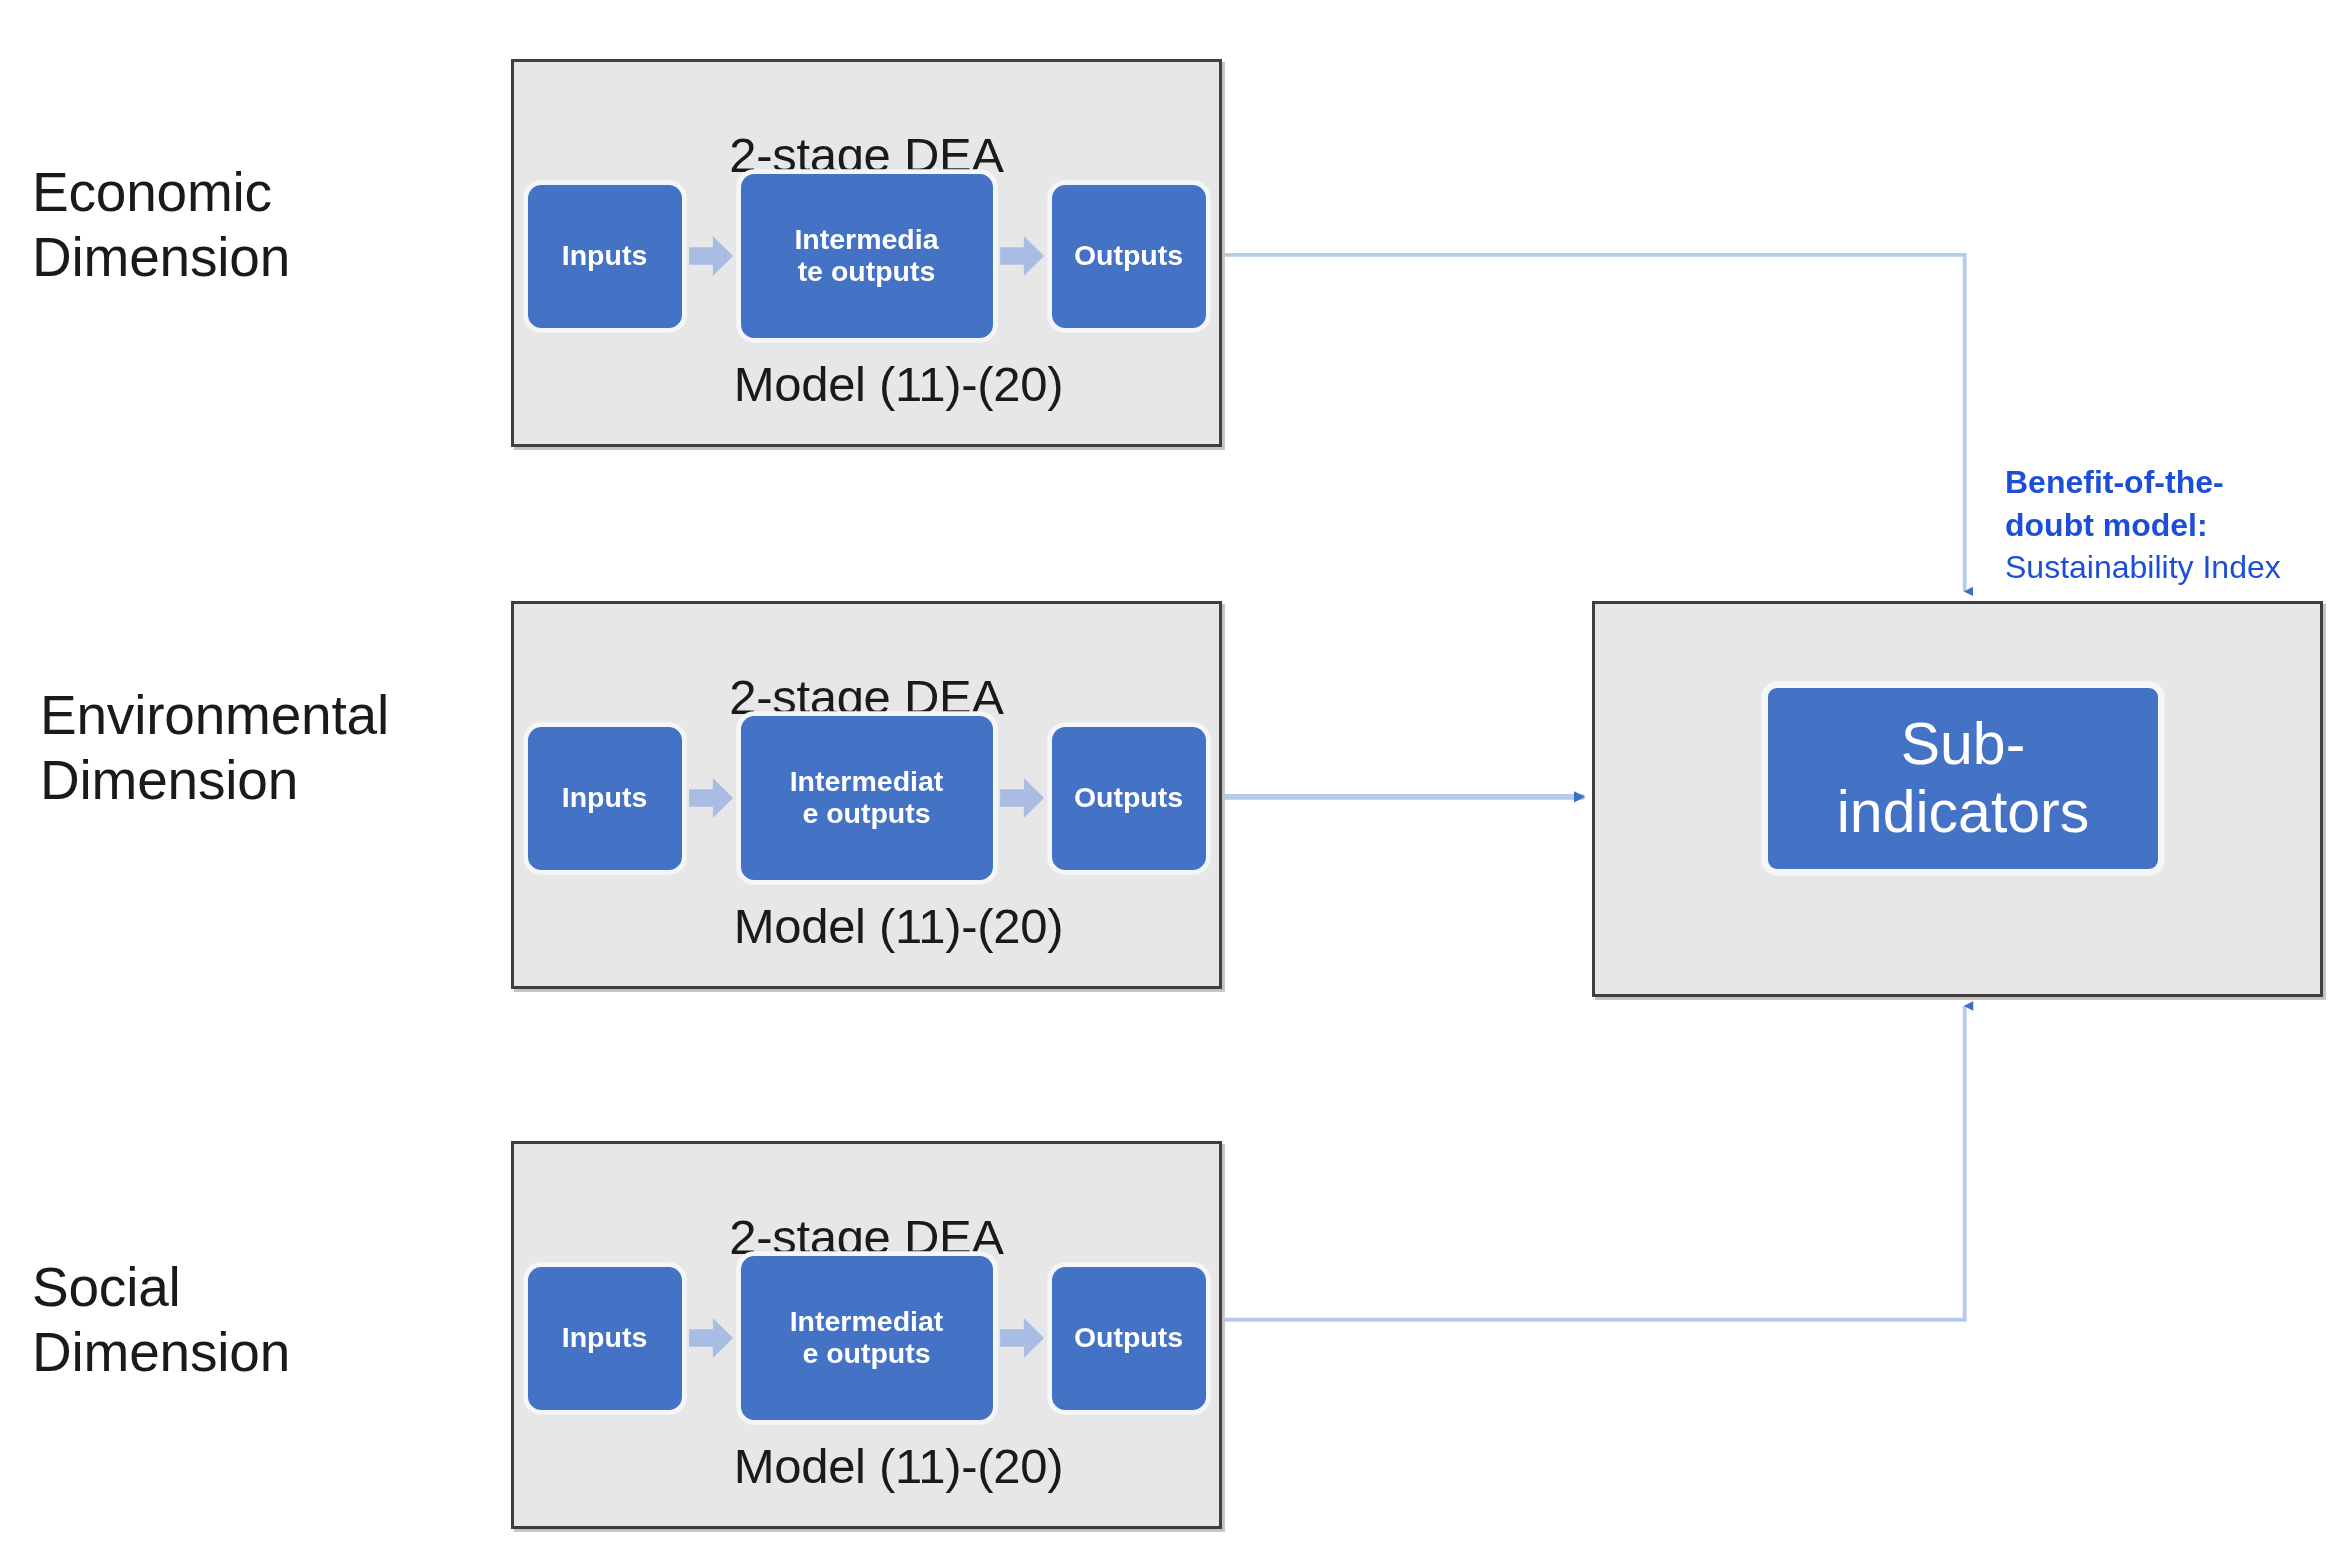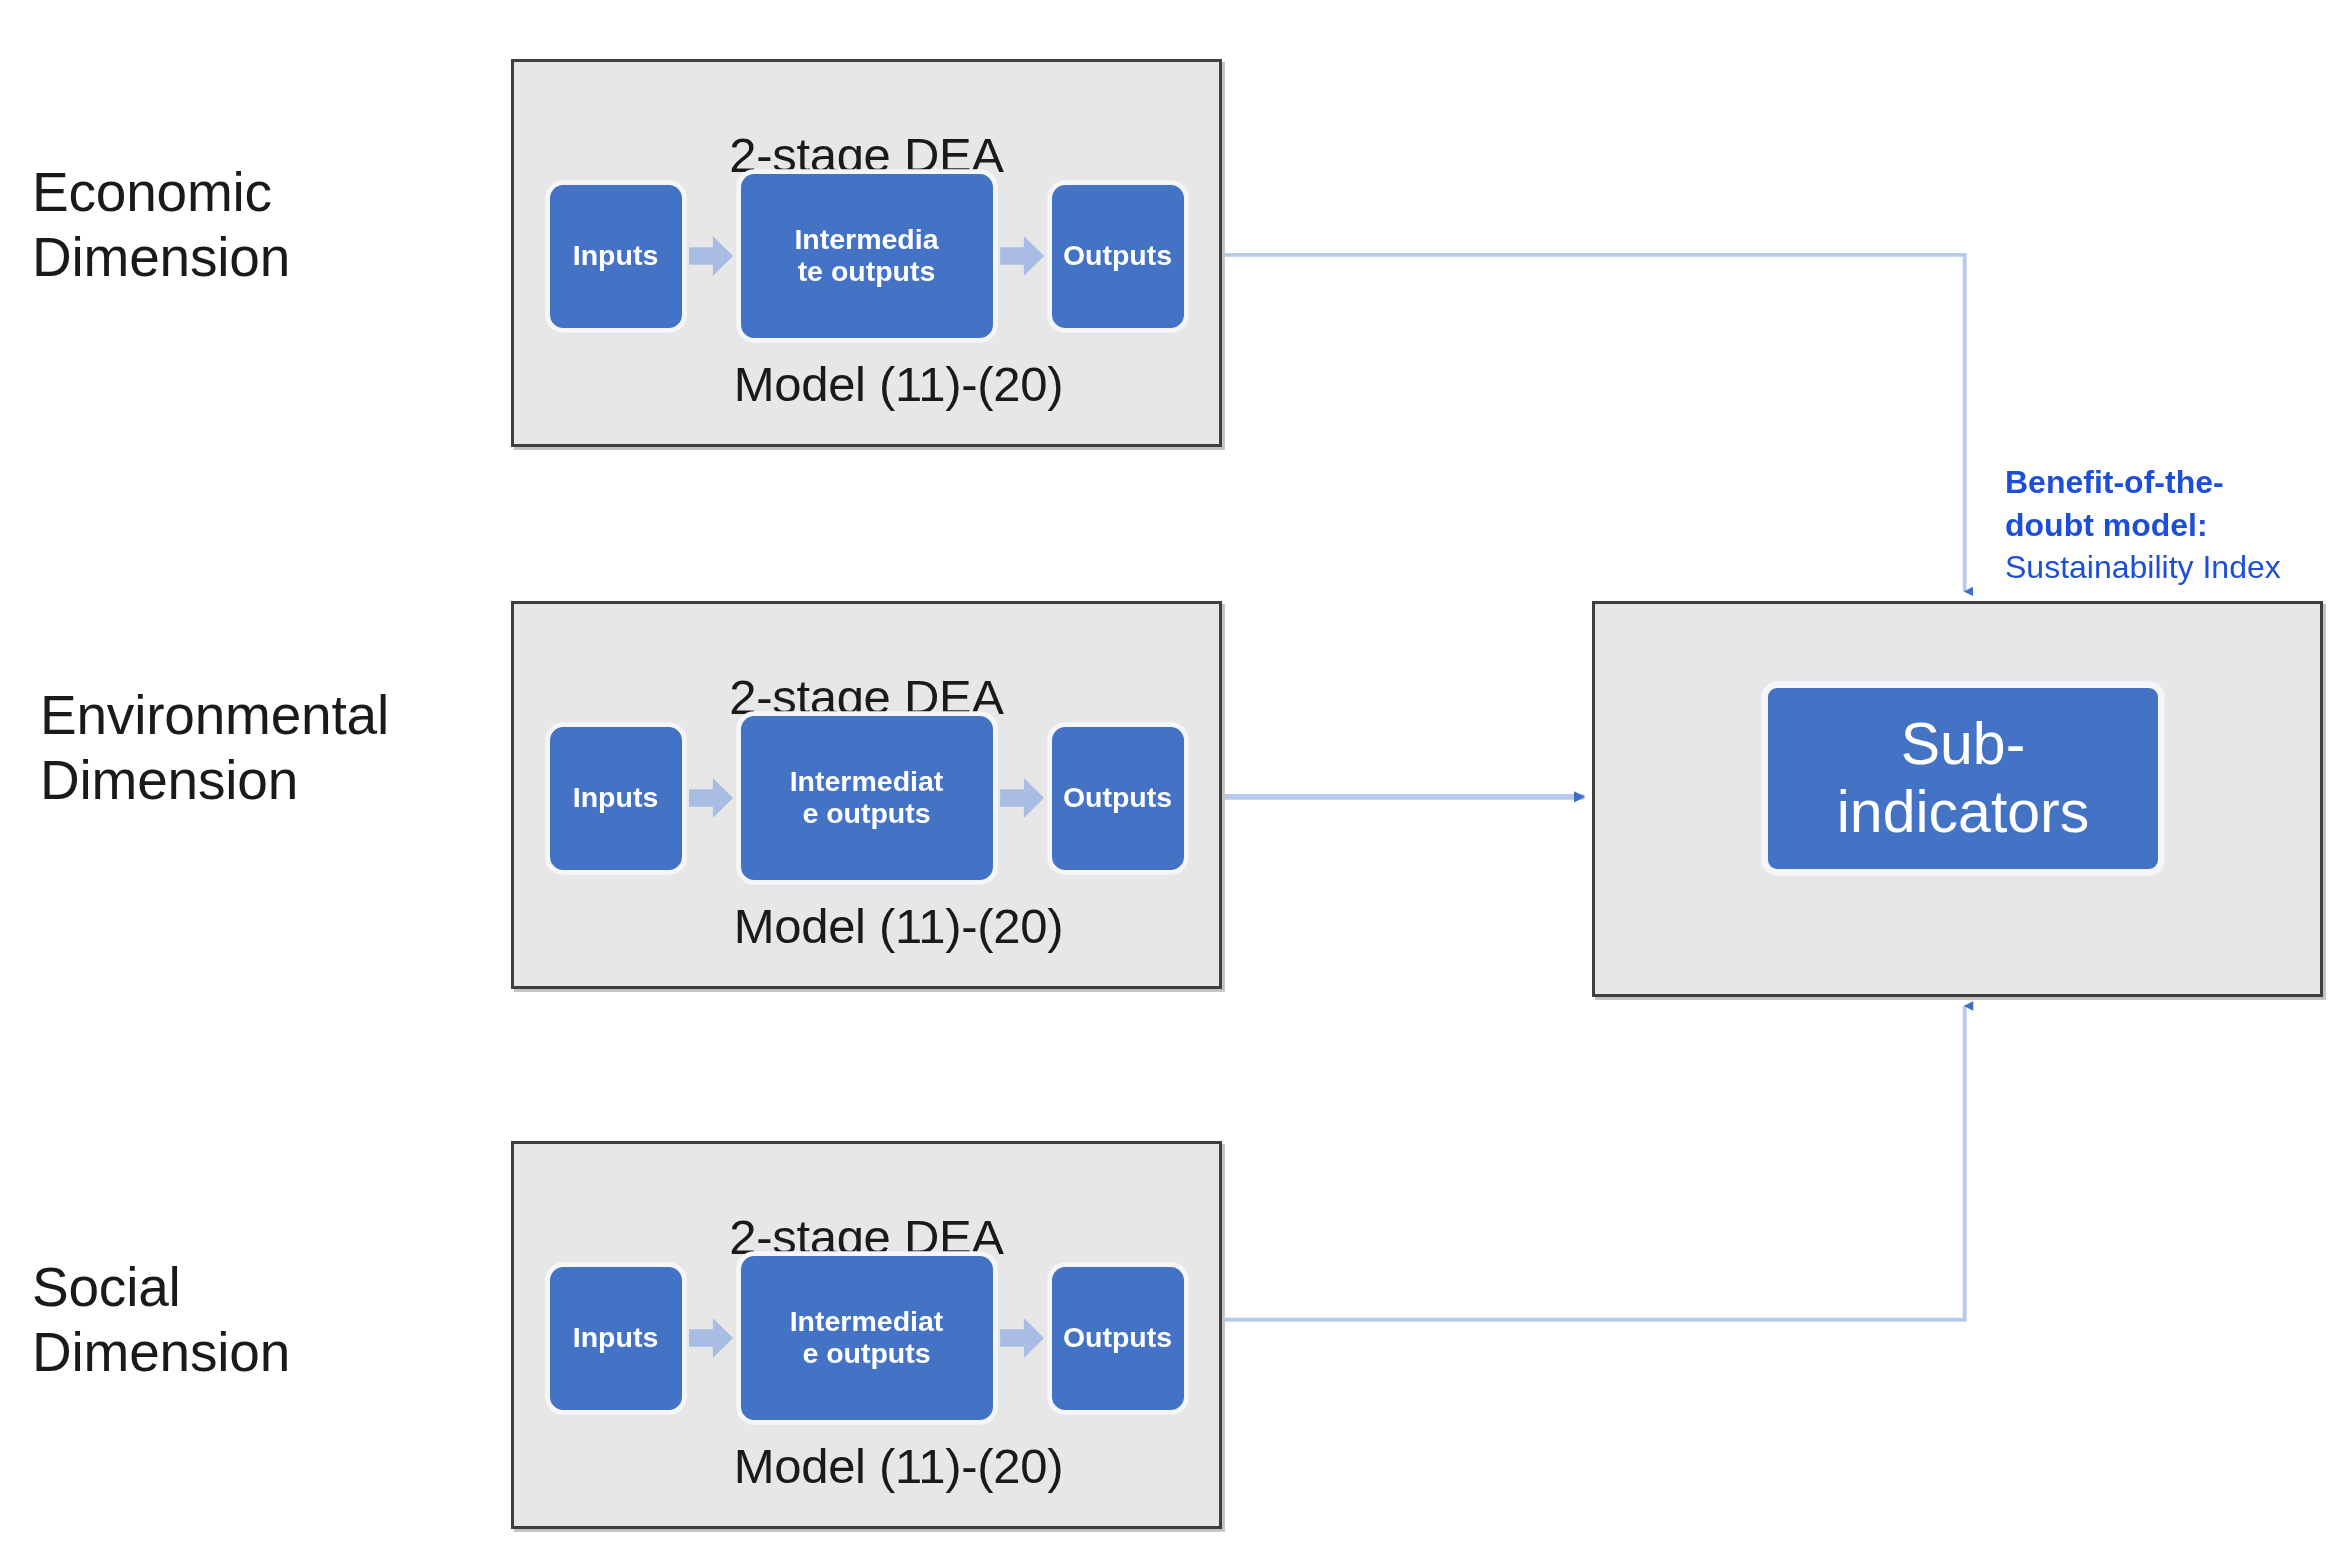--- a/index.html
+++ b/index.html
@@ -68,21 +68,21 @@
     font-size: 28.5px;
     line-height: 1.12;
     display: flex;
     align-items: center;
     justify-content: center;
     text-align: center;
     box-sizing: border-box;
     box-shadow: 0 0 0 4.8px #f4f6fa;
     white-space: pre-line;
   }
-  .node.small  { width: 132px; height: 143px; }
+  .node.small  { width: 154px; height: 143px; }
   .node.wide   { width: 252px; height: 164px; padding: 0 5.7px; }
 
   
   .chev {
     width: 59px;
     height: 143px;
     position: relative;
     flex: 0 0 auto;
   }
   .chev::before {

